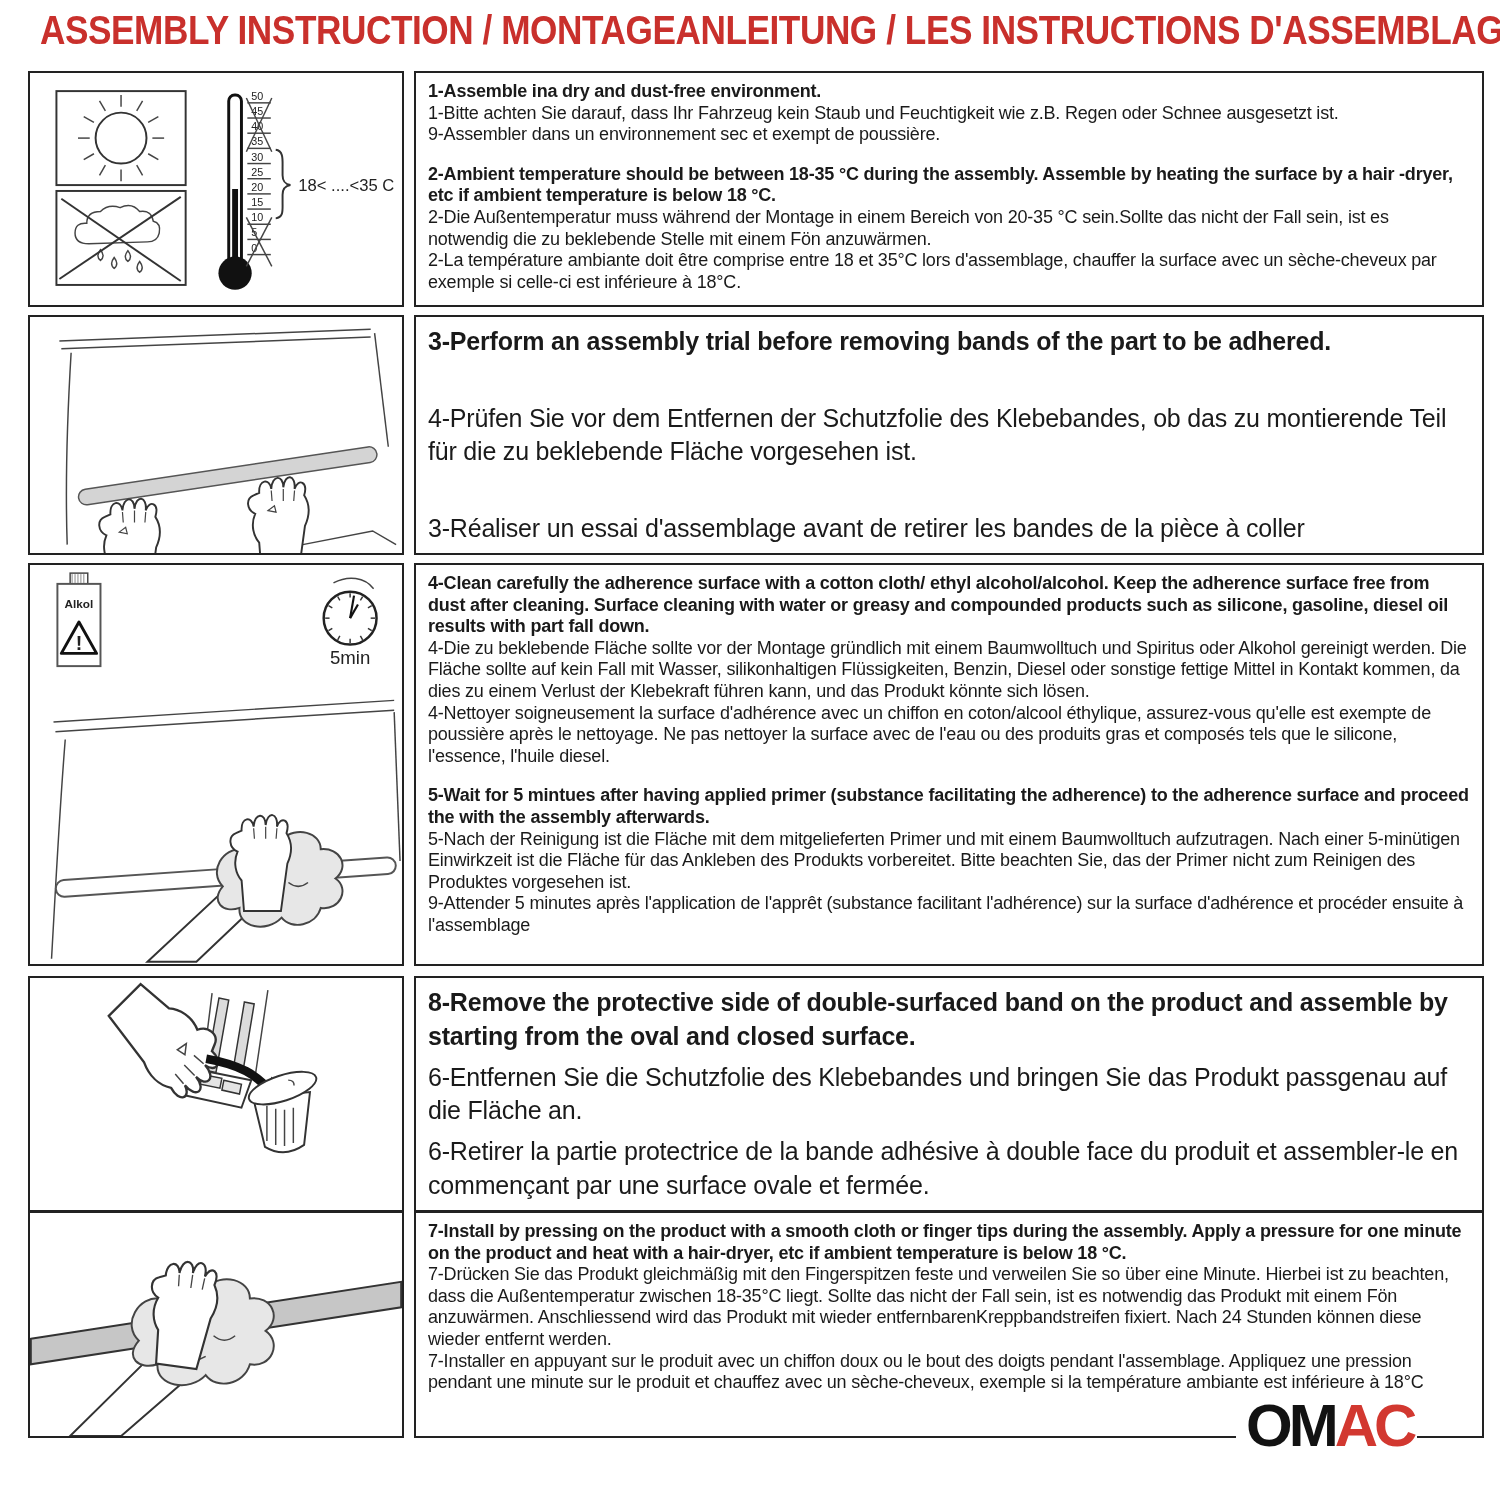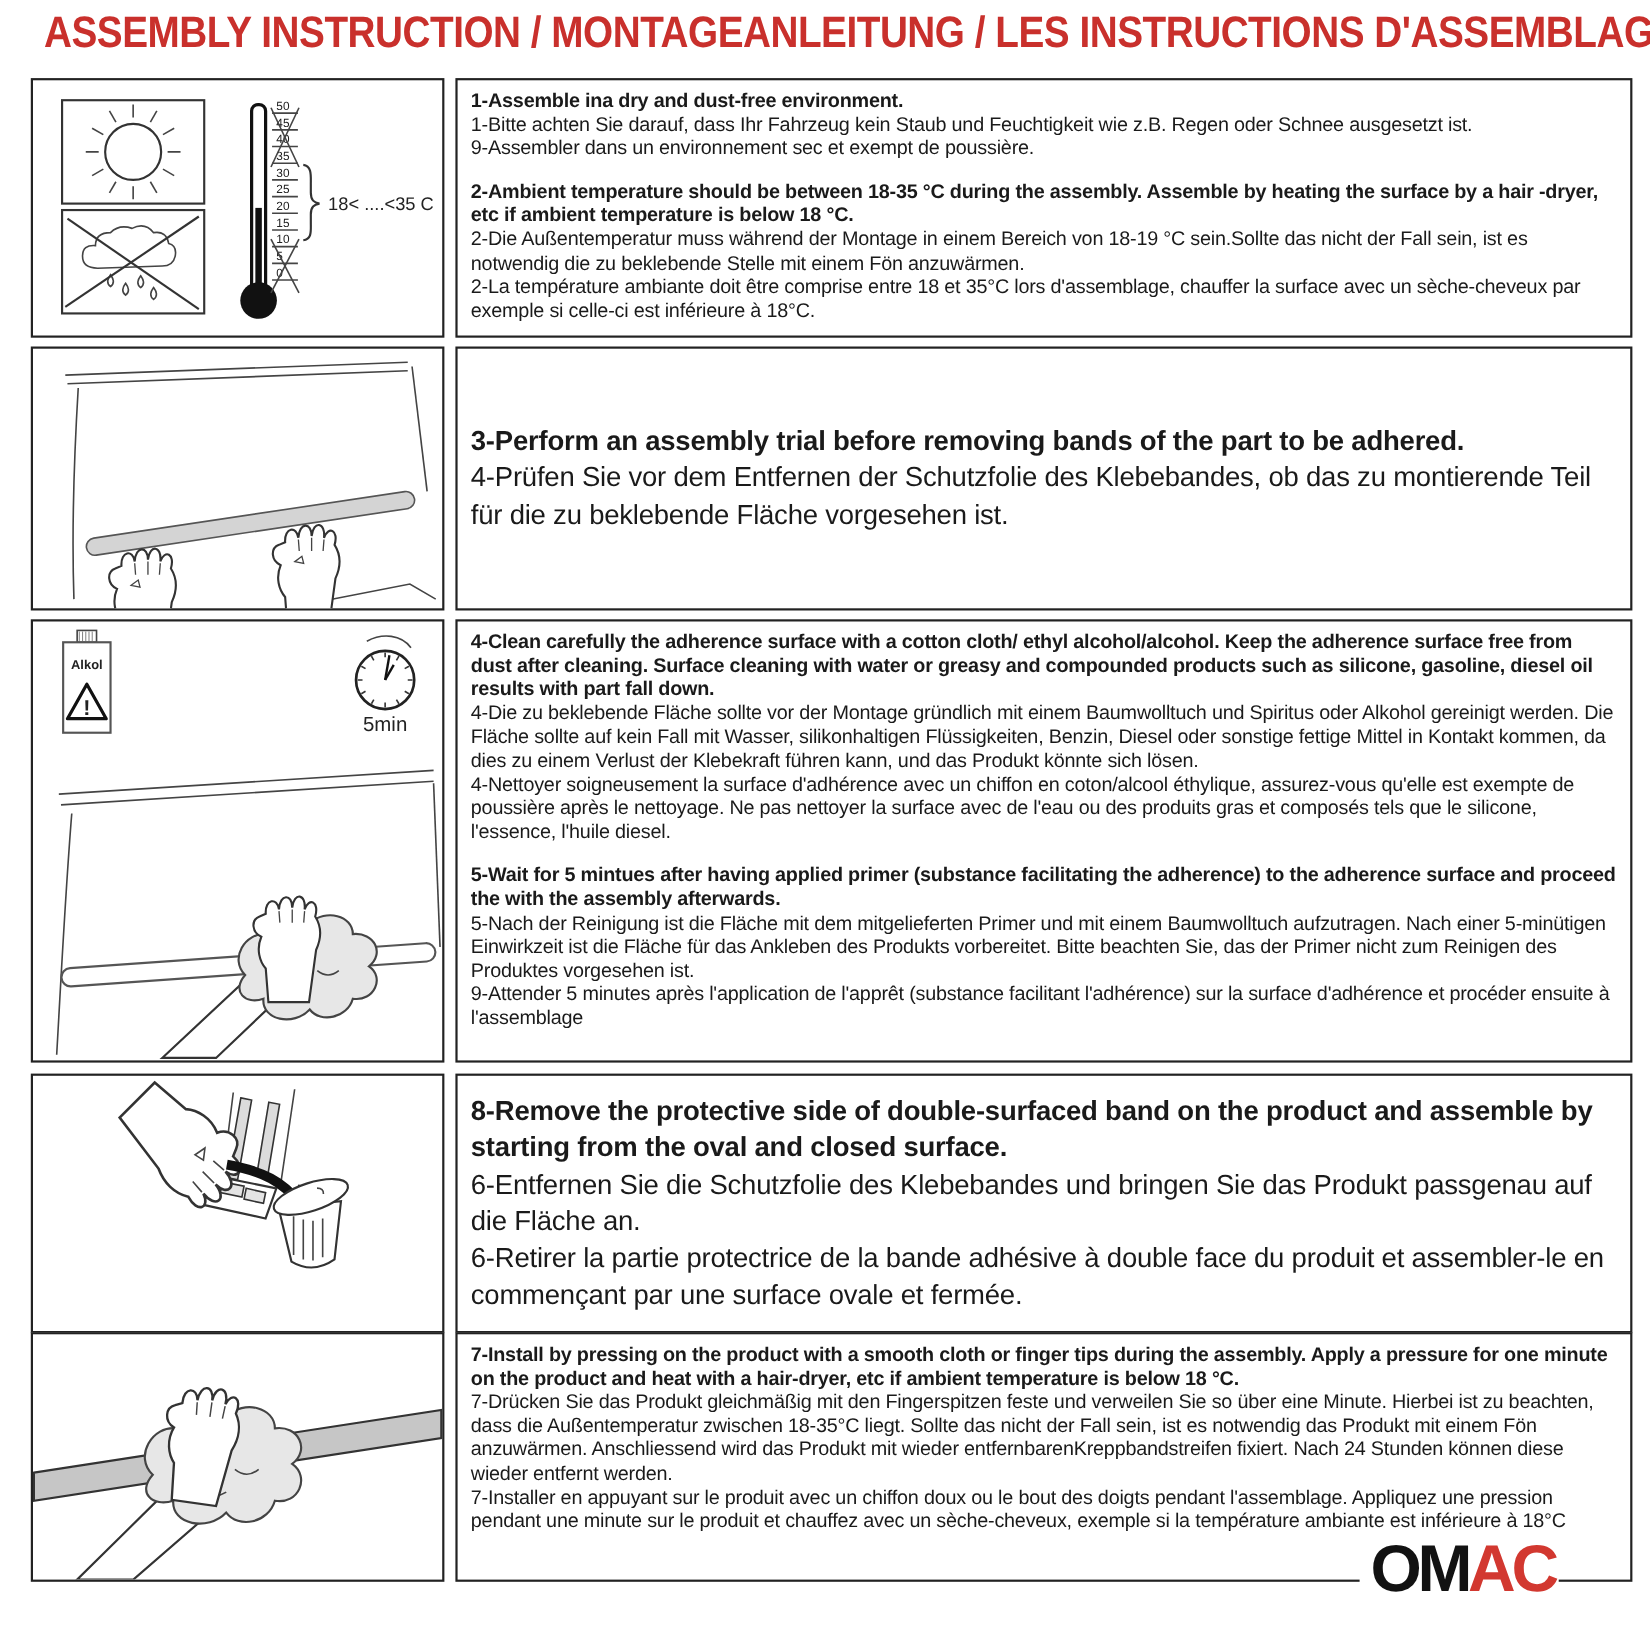--- a/index.html
+++ b/index.html
@@ -8,21 +8,21 @@
   .title { position:absolute; left:40px; top:8px; font-size:40px; font-weight:bold;
            color:#c9302c; letter-spacing:-0.5px; white-space:nowrap;
            transform:scaleX(0.88); transform-origin:left top; }
   .row { position:absolute; left:28px; width:1460px; display:flex; gap:10px; }
   .illus { width:376px; flex:none; border:2px solid #222; background:#fff; box-sizing:border-box; }
   .illus svg { display:block; width:100%; height:100%; }
   .txt { width:1070px; border:2px solid #222; background:#fff; box-sizing:border-box;
          padding:8px 12px; overflow:hidden; }
   .small .txt { font-size:18px; line-height:1.2; letter-spacing:-0.2px; }
   .big .txt { font-size:25px; line-height:1.34; letter-spacing:-0.2px;
-              display:flex; flex-direction:column; justify-content:center; }
+              display:flex; flex-direction:column; justify-content:space-between; }
   .p { margin:0; }
   .b { font-weight:bold; }
   .gap { margin-top:18px; }
   .logo { position:absolute; left:1236px; top:1396px; background:#fff; padding:0 4px 6px 10px;
           font-weight:bold; font-size:60px; line-height:1; letter-spacing:-4px; z-index:5; }
   .logo .blk { color:#121212; }
   .logo .red { color:#d23830; }
   svg text { font-family:"Liberation Sans", sans-serif; fill:#222; }
   .ln { stroke:#333; stroke-width:2; fill:none; }
   .thin { stroke:#444; stroke-width:1.5; fill:none; }
@@ -104,21 +104,21 @@
           <path d="M251,78 C259,79 258,88 258,96 L258,104 C258,111 261,113 266,114 C261,115 258,117 258,124 L258,132 C258,140 259,147 251,148" class="ln"></path>
           <text x="274" y="120" font-size="17">18&lt; ....&lt;35 C</text>
         </g>
       </svg>
     </div>
     <div class="txt">
       <div class="p b">1-Assemble ina dry and dust-free environment.</div>
       <div class="p">1-Bitte achten Sie darauf, dass Ihr Fahrzeug kein Staub und Feuchtigkeit wie z.B. Regen oder Schnee ausgesetzt ist.</div>
       <div class="p">9-Assembler dans un environnement sec et exempt de poussière.</div>
       <div class="p b gap">2-Ambient temperature should be between 18-35 °C  during the assembly. Assemble by heating the surface by a hair -dryer, etc if ambient temperature is below 18 °C.</div>
-      <div class="p">2-Die Außentemperatur muss während der Montage in einem Bereich von 18-19 °C  sein.Sollte das nicht der Fall sein, ist es notwendig die zu beklebende Stelle mit einem Fön anzuwärmen.</div>
+      <div class="p">2-Die Außentemperatur muss während der Montage in einem Bereich von 20-35 °C  sein.Sollte das nicht der Fall sein, ist es notwendig die zu beklebende Stelle mit einem Fön anzuwärmen.</div>
       <div class="p">2-La température ambiante doit être comprise entre 18 et 35°C lors d'assemblage, chauffer la surface avec un sèche-cheveux par exemple si celle-ci est inférieure à 18°C.</div>
     </div>
   </section>
 
   <section class="row big" style="top:315px;height:240px">
     <div class="illus">
       <svg viewBox="0 0 380 236">
         <g class="thin">
           <path d="M30,22 L348,10"></path>
             <path d="M32,30 L348,18"></path>
@@ -133,20 +133,21 @@
         </g>
         <g transform="translate(212,146) scale(0.82)">
           <path d="M30,138 L27,100 C20,92 16,78 22,64 C11,59 10,45 20,41 L27,38 C26,21 40,19 42,33 C43,15 57,15 57,31 C59,13 73,15 71,33 C76,19 88,24 83,41 C90,52 90,66 84,79 L76,138 Z" fill="#fff" stroke="#333" stroke-width="2.4"></path>
           <path d="M42,35 L43,48 M57,33 L57,48 M71,35 L70,48 M38,60 l8,-6 l2,8 Z" class="thin"></path>
         </g>
       </svg>
     </div>
     <div class="txt">
       <div class="p b">3-Perform an assembly trial before removing bands of the part to be adhered.</div>
       <div class="p">4-Prüfen Sie vor dem Entfernen der Schutzfolie des Klebebandes, ob das zu montierende Teil für die zu beklebende Fläche vorgesehen ist.</div>
+      <div class="p">3-Réaliser un essai d'assemblage avant de retirer les bandes de la pièce à coller</div>
     </div>
   </section>
 
   <section class="row small" style="top:563px;height:403px">
     <div class="illus">
       <svg viewBox="0 0 380 403">
         <g>
           <rect x="41" y="6" width="18" height="11" fill="#fff" stroke="#444" stroke-width="1.5"></rect>
           <path d="M43,7 V16 M46,7 V16 M49,7 V16 M52,7 V16 M55,7 V16" stroke="#888" stroke-width="1"></path>
           <rect x="28" y="17" width="44" height="84" fill="#fff" stroke="#555" stroke-width="2"></rect>

